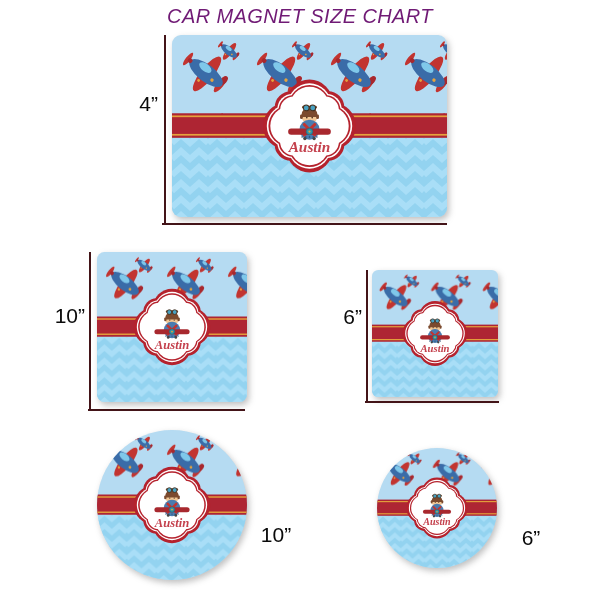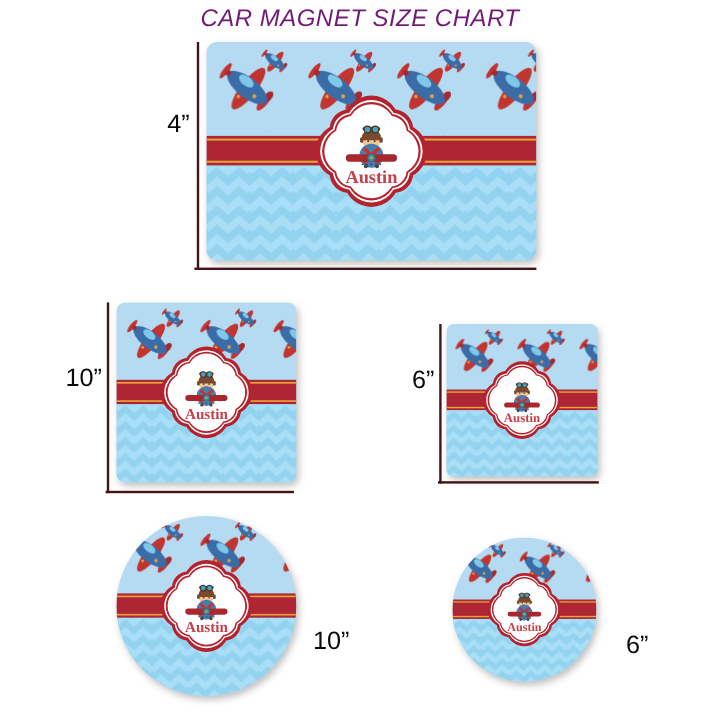--- a/index.html
+++ b/index.html
@@ -1,21 +1,21 @@
 <!DOCTYPE html>
 <html><head>
 <meta charset="utf-8">
 <style>
   * { margin:0; padding:0; box-sizing:border-box; }
   html,body { width:600px; height:600px; }
   body { background:#ffffff; font-family:"Liberation Sans", sans-serif; position:relative; overflow:hidden; }
   .canvas { position:absolute; left:0; top:0; width:600px; height:600px; background:#fff; }
   .title { position:absolute; top:5px; left:0; width:100%; text-align:center;
            font-size:20px; letter-spacing:.4px; color:#701a75;font-style:italic; }
-  .magnet { position:absolute; filter:drop-shadow(2px 3px 3px rgba(90,90,90,.38)); }
+  .magnet { position:absolute; filter:drop-shadow(2px 3px 3px rgba(90,90,90,.38));font-style:italic; }
   .magnet svg { display:block; }
   .dim { position:absolute; background:#431418; }
   .dim-v { width:2px; }
   .dim-h { height:2px; }
   .dim-label { position:absolute; font-size:21px; line-height:24px; color:#0a0a0a; }
 </style>
 </head>
 <body>
 
 <div class="canvas">

